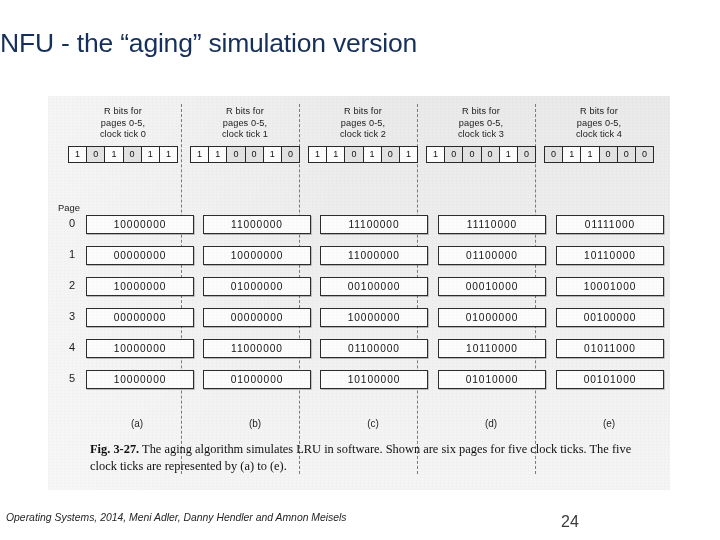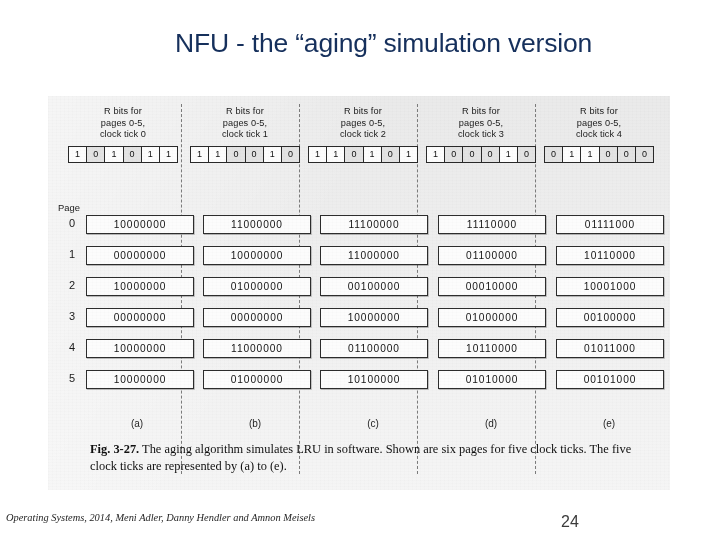--- a/index.html
+++ b/index.html
@@ -14,21 +14,21 @@
     overflow: hidden;
     position: relative;
   }
 
   
   #slide-title {
     position: absolute;
     left: 0;
     top: 28px;
     width: 592px;
-    text-align: right;
+    text-align: left;
     font-size: 26.5px;
     color: #16305c;
     letter-spacing: -0.2px;
     white-space: nowrap;
   }
 
   
   #figure-panel {
     position: absolute;
     left: 48px;
@@ -179,21 +179,21 @@
     color: #101010;
     text-align: left;
   }
   #caption .figno { font-weight: bold; }
 
   
   #footer-text {
     position: absolute;
     left: 6px;
     top: 512px;
-    font-family: Liberation Serif, serif;
+    font-family: Liberation Sans, sans-serif;
     font-style: italic;
     font-size: 10.4px;
     color: #242424;
     white-space: nowrap;
   }
   #slide-number {
     position: absolute;
     left: 556px;
     top: 513px;
     width: 28px;

